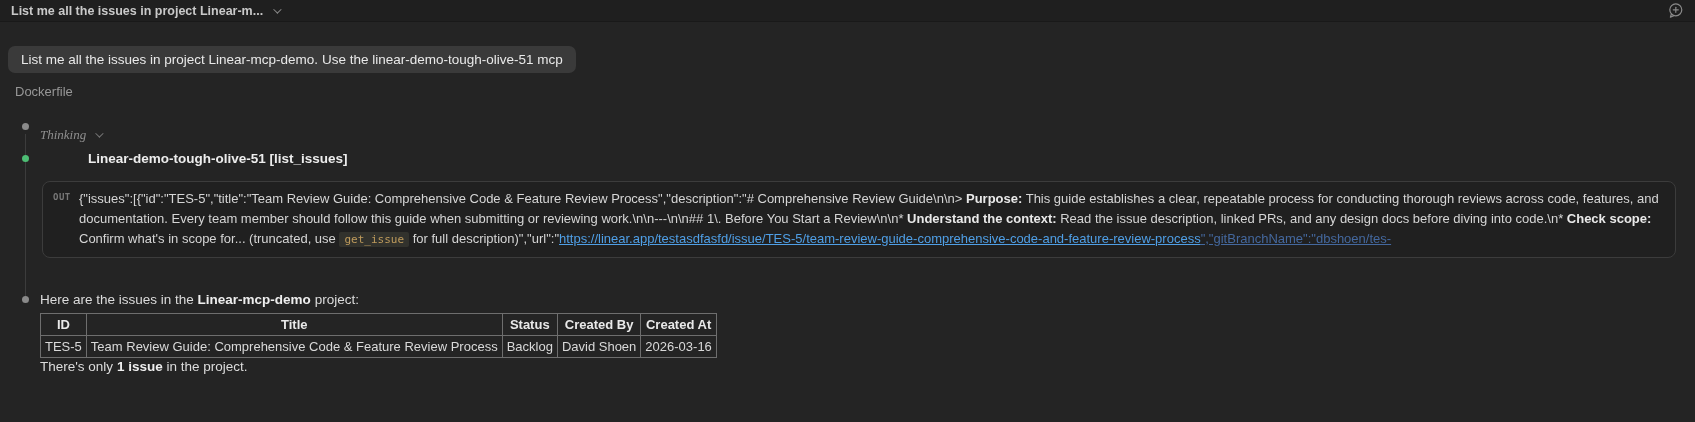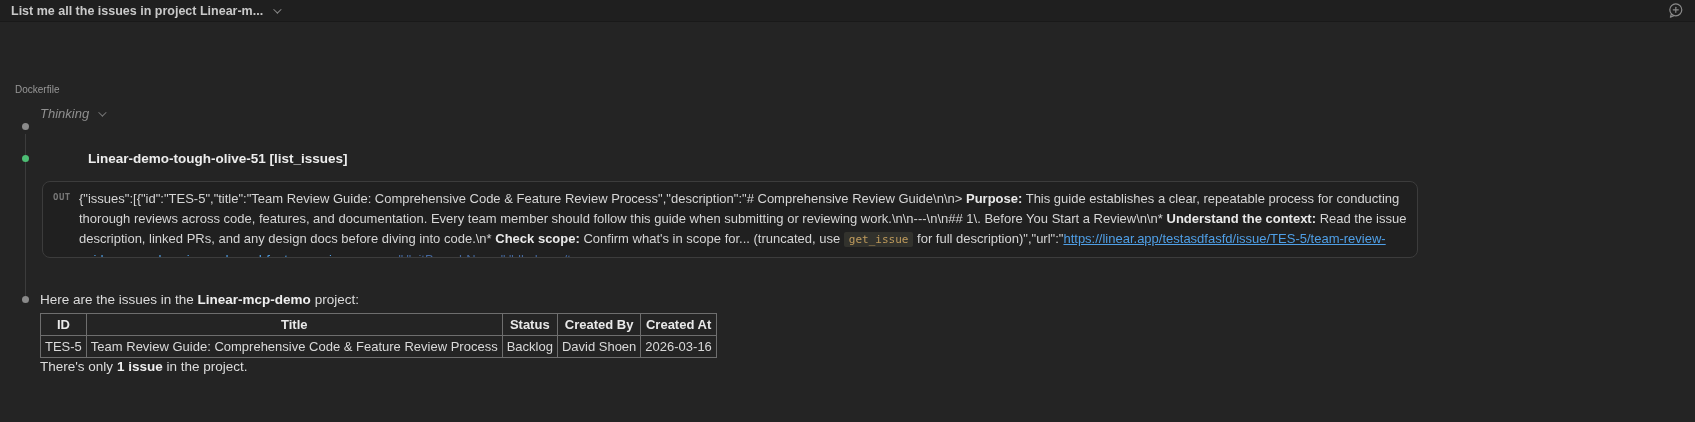--- a/index.html
+++ b/index.html
@@ -15,35 +15,35 @@
   .chev { display:inline-block; width:6px; height:6px; border-right:1.4px solid #8a8a8a;
           border-bottom:1.4px solid #8a8a8a; transform:rotate(45deg) translateY(-2px); }
   .chev-sm { width:5px; height:5px; }
   .newchat { display:flex; align-items:center; cursor:pointer; }
 
   
   .bubble { position:absolute; left:8px; top:46px; height:27px; line-height:27px;
             padding:0 13px; background:#3a3a3a; border-radius:7px; font-size:13.5px;
             color:#e9e9e9; white-space:nowrap; }
 
-  .ctx { position:absolute; left:15px; top:84px; font-size:10px; color:#979797; }
+  .ctx { position:absolute; left:15px; top:84px; font-size:13px; color:#979797; }
 
   
   .thread-line { position:absolute; left:25px; top:134px; width:1px; height:162px; background:#3c3c3c; }
   .dot { position:absolute; left:22px; width:7px; height:7px; border-radius:50%; }
   .dot-grey { background:#8a8a8a; }
   .dot-green { background:#4dbd74; }
 
-  .thinking-row { position:absolute; left:40px; top:106px; display:flex; align-items:center;
-                  gap:9px; font-size:13px; font-style:italic; color:#8f8f8f; cursor:pointer; }
+  .thinking-row { position:absolute; left:40px; top:127px; display:flex; align-items:center;
+                  gap:9px; font-size:13px; font-style:italic; color:#8f8f8f; cursor:pointer;font-family:Liberation Serif, serif; }
   .thinking-row .chev { border-color:#777777; }
   .tool-row { position:absolute; left:40px; top:151px; font-size:13.5px; font-weight:700; color:#ededed;padding-left:48px; }
 
   
-  .outbox { position:absolute; left:42px; top:181px; width:1376px; height:77px;
+  .outbox { position:absolute; left:42px; top:181px; width:1634px; height:77px;
             border:1px solid #3c3c3c; border-radius:8px; background:#202020;
             box-sizing:border-box; display:flex; overflow:hidden; }
   .out-label { flex:0 0 auto; width:26px; padding:10px 0 0 10px; font-size:9px; font-weight:700;
                color:#787878; font-family:"DejaVu Sans Mono",monospace; letter-spacing:.5px; }
   .out-text { flex:1; padding:7px 8px 0 0; font-size:13px; line-height:20px; color:#d5d5d5;
               overflow:hidden; word-break:break-word; }
   .seg-plain { color:#d5d5d5; }
   .seg-bold { font-weight:700; color:#e9e9e9; }
   .seg-code { font-family:"DejaVu Sans Mono",monospace; font-size:11px; background:#32322d;
               color:#bf9b5c; padding:1px 5px; border-radius:2px; }
@@ -75,20 +75,23 @@
     <div class="newchat">
       <svg width="17" height="17" viewBox="0 0 17 17" fill="none" stroke="#8a8a8a" stroke-width="1.2" stroke-linecap="round" stroke-linejoin="round">
         <circle cx="8.8" cy="7.8" r="6.0"></circle>
         <path d="M4.4 12.0 L3.4 15.2 L6.8 13.6"></path>
         <line x1="8.8" y1="5.3" x2="8.8" y2="10.3"></line>
         <line x1="6.3" y1="7.8" x2="11.3" y2="7.8"></line>
       </svg>
     </div>
   </header>
 
+  <div class="bubble">
+    <span>List me all the issues in project Linear-mcp-demo. Use the linear-demo-tough-olive-51 mcp</span>
+  </div>
 
   <div class="ctx">Dockerfile</div>
 
   <div class="thread-line"></div>
 
   <div class="dot dot-grey" style="top:123px"></div>
   <div class="thinking-row">
     <span>Thinking</span>
     <span class="chev chev-sm"></span>
   </div>

